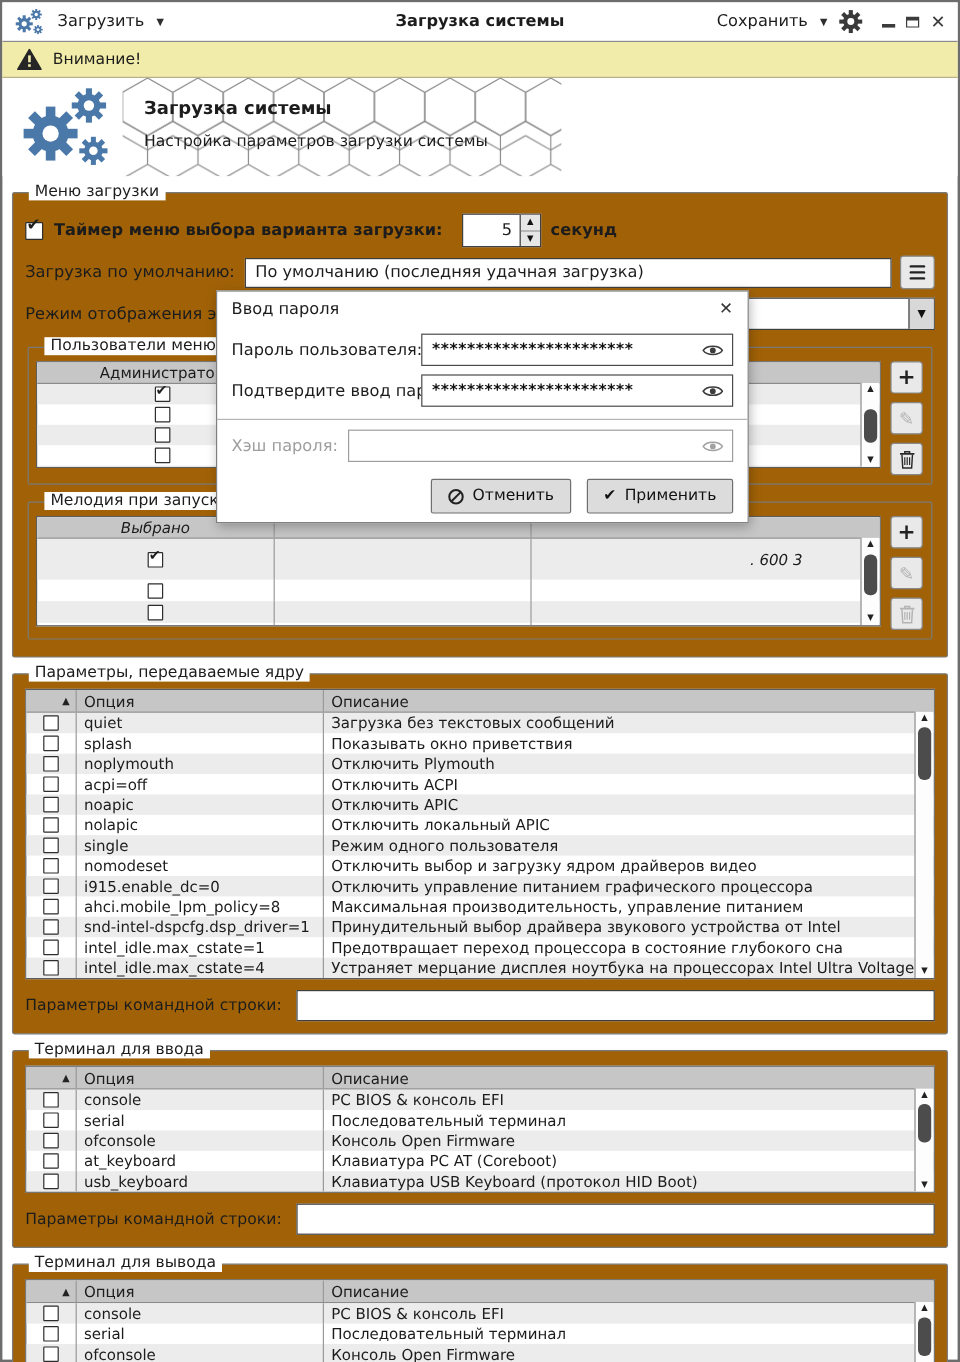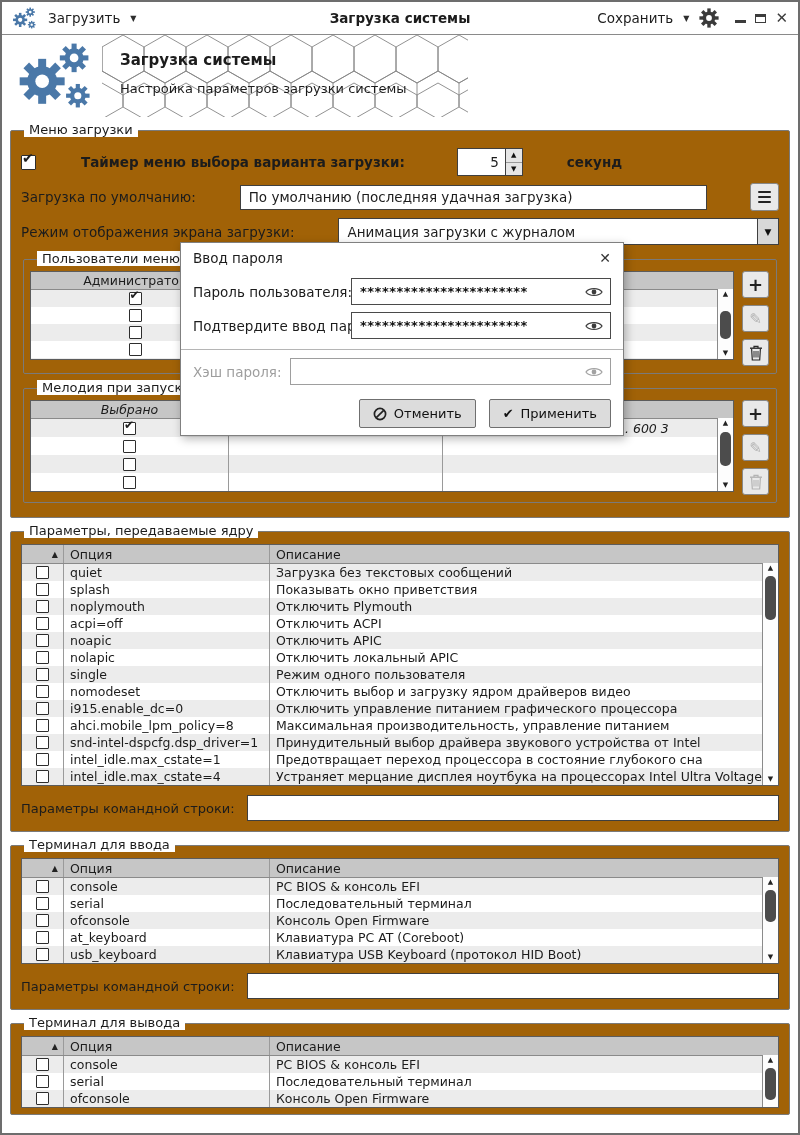--- a/index.html
+++ b/index.html
@@ -28,21 +28,21 @@
   .logo{position:absolute;left:16px;top:8px;color:#4a78a8;}
   .apptitle{position:absolute;left:118px;top:16px;font-size:15px;font-weight:700;background:rgba(255,255,255,.0);}
   .appsub{position:absolute;left:118px;top:46px;font-size:13px;}
 
   
   .content{padding:0 8px;}
   .group{border:1px solid #7a7a7a;border-radius:2px;position:relative;margin:13px 0 10px;padding:10px 6px 6px;background:#a16207;}
   .legend{position:absolute;top:-9px;left:13px;background:#fff;padding:0 5px;font-size:13px;white-space:nowrap;}
   .subgroup{border:1px solid #7a7a7a;border-radius:2px;position:relative;margin:14px 6px 12px;padding:11px 6px 7px;display:flex;gap:8px;align-items:flex-start;}
 
-  .frow{display:flex;align-items:center;margin:7px 4px;gap:36px;}
+  .frow{display:flex;align-items:center;margin:7px 4px;}
   .frow label{font-size:13.5px;margin-right:8px;white-space:nowrap;}
 
   
   .cb{width:13px;height:13px;border:1.6px solid #2d2d2d;border-radius:1px;background:#fff;display:inline-block;position:relative;flex:none;}
   .cb.checked:after{content:"✔";position:absolute;left:0;top:-6px;font-size:14px;color:#1e1e1e;}
   .cb-sm{width:11px;height:11px;}
   .cb-sm.checked:after{font-size:12px;top:-5px;}
 
   
   .spin{display:flex;height:26px;border:1px solid #3f3f3f;width:64px;margin:0 8px;background:#fff;}
@@ -177,20 +177,28 @@
         <use href="#gear" xlink:href="#gear" x="-10" y="-10" width="20" height="20"></use>
       </svg>
       <div class="win-ctrls">
         <div class="win-min"></div>
         <div class="win-max"></div>
         <div class="win-close">✕</div>
       </div>
     </div>
   </div>
 
+  <div class="warnbar">
+    <svg width="21" height="19" viewBox="0 0 22 19">
+      <path d="M11 1 L21 18 H1 Z" fill="#262626" stroke="#262626" stroke-width="1.5" stroke-linejoin="round"></path>
+      <rect x="9.9" y="6" width="2.3" height="6" fill="#f1ecaa"></rect>
+      <rect x="9.9" y="13.7" width="2.3" height="2.3" fill="#f1ecaa"></rect>
+    </svg>
+    <span class="wtext">Внимание!</span>
+  </div>
 
   <div class="appheader">
     <div class="hexwrap">
       <svg width="366" height="82">
         <defs>
           <pattern id="hexp" width="42" height="72" patternUnits="userSpaceOnUse">
             <path d="M21 0 L42 12 L42 36 L21 48 L0 36 L0 12 Z" fill="none" stroke="#6f6f6f" stroke-width="0.9"></path>
             <path d="M0 36 L21 48 L21 72 M21 48 L42 36" fill="none" stroke="#6f6f6f" stroke-width="0.9"></path>
             <path d="M0 12 L0 36 M42 12 L42 36" fill="none" stroke="#6f6f6f" stroke-width="0.9"></path>
             <path d="M-21 36 L0 48 L0 72 L-21 84 M42 36 L63 48 M0 48 L21 36" fill="none" stroke="#6f6f6f" stroke-width="0.9" transform="translate(21,12)"></path>
@@ -316,21 +324,21 @@
         <span class="legend">Мелодия при запуске</span>
         <div class="tablewrap">
           <div class="ttable utable" style="height:90px;font-style:italic;">
             <div class="thead trow-grid gm pad-scroll">
               <span class="th">Выбрано</span>
               <span class="th colline"></span>
               <span class="th colline"></span>
             </div>
             <div class="tbody">
 
-                <div class="trow trow-grid gm pad-scroll" style="height:18px;">
+                <div class="trow trow-grid gm pad-scroll" style="height:34px;">
                   <span class="td td-check">
                     <span class="cb cb-sm checked"></span>
                   </span>
                   <span class="td colline"></span>
                   <span class="td colline melody-tail">. 600 3</span>
                 </div>
 
                 <div class="trow trow-grid gm pad-scroll" style="height:18px;">
                   <span class="td td-check">
                     <span class="cb cb-sm"></span>

